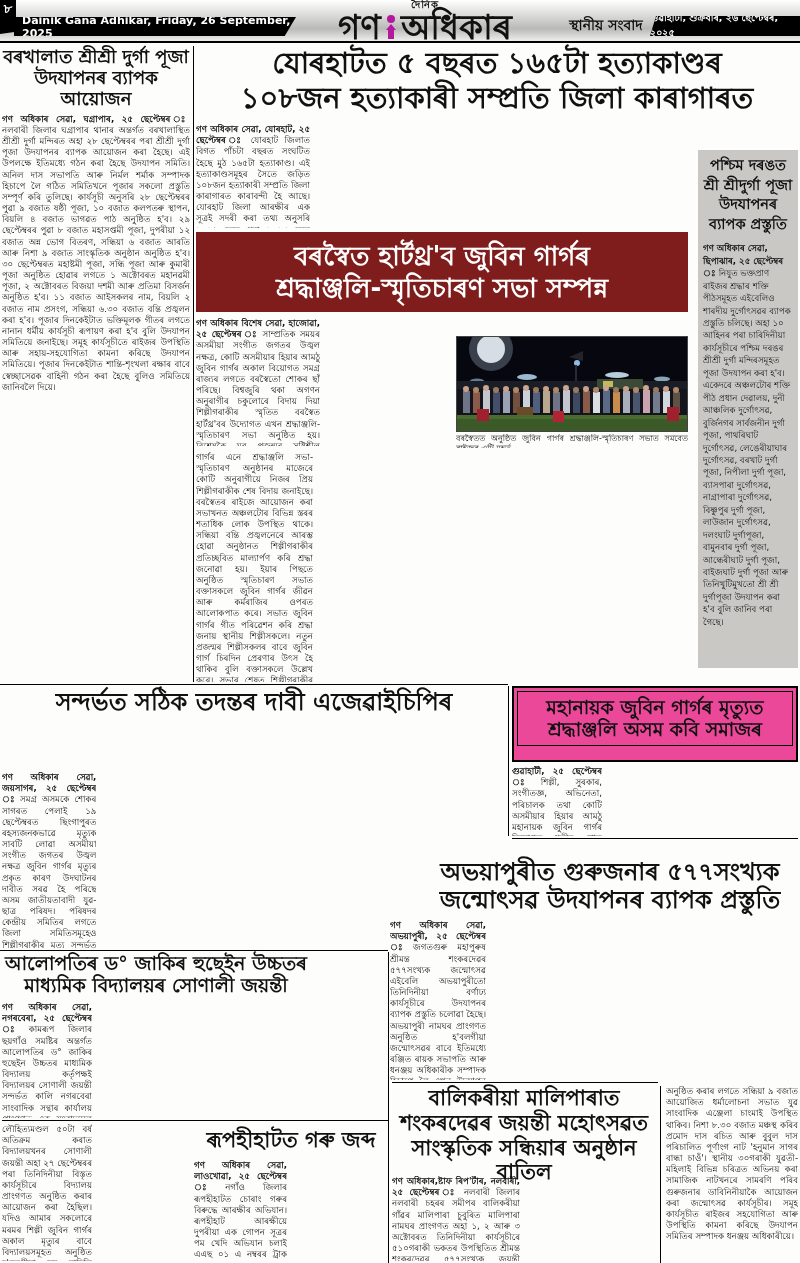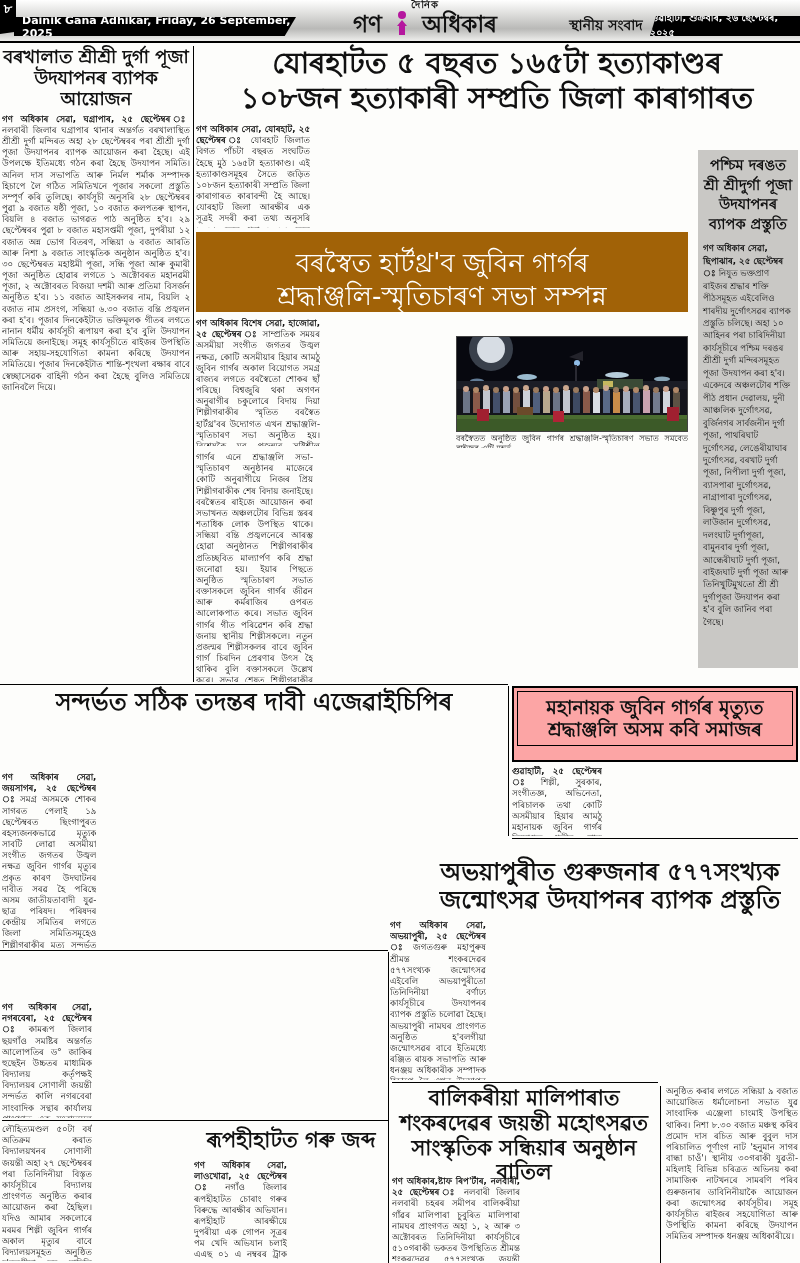--- a/index.html
+++ b/index.html
@@ -9,40 +9,40 @@
   .divider{position:absolute;background:#000;}
   
   .mh-grad{left:0;top:0;width:800px;height:41px;background:linear-gradient(180deg,#ffffff 0%,#d8d8d6 40%,#b9b9b7 70%,#eeeeec 100%);}
   .page-tab{left:0;top:0;width:16px;height:34px;background:#000;color:#fff;font-size:13px;font-weight:bold;
             display:flex;align-items:flex-start;justify-content:center;transform:skewY(-8deg);transform-origin:top left;}
   .mh-band{background:#000;color:#fff;display:flex;align-items:center;font-weight:bold;}
   .mh-left{left:14px;top:17px;width:282px;height:19px;font-size:11px;padding-left:8px;clip-path:polygon(0 0,100% 0,96% 100%,0 100%);}
   .mh-right{left:650px;top:16px;width:150px;height:20px;font-size:9.5px;justify-content:center;clip-path:polygon(4% 0,100% 0,100% 100%,0 100%);}
   .mh-logo{left:300px;top:0;width:250px;height:41px;text-align:center;line-height:1;}
   .logo-top{display:block;font-size:10px;font-weight:bold;letter-spacing:1px;}
-  .logo-main{display:flex;align-items:center;justify-content:center;gap:12px;font-size:23px;font-weight:bold;font-family:"DejaVu Serif","Liberation Serif",serif;}
+  .logo-main{display:flex;align-items:center;justify-content:center;gap:2px;font-size:34px;font-weight:bold;font-family:"DejaVu Serif","Liberation Serif",serif;}
   .mh-section{left:556px;top:14px;width:100px;height:24px;font-size:14px;font-weight:bold;text-align:center;}
   
   .hl{margin:0;font-weight:bold;text-align:center;line-height:1.18;font-family:"DejaVu Sans","Liberation Sans",sans-serif;}
   .hl .l{display:block;}
   .hl-30{font-size:29px;line-height:1.2;}
   .hl-25{font-size:24px;}
   .hl-22{font-size:21px;}
   .hl-20{font-size:19px;}
   .hl-19{font-size:18px;}
   
   .art-body{margin:0;font-size:8.6px;line-height:1.3;text-align:justify;overflow:hidden;word-break:break-word;}
   .dl{font-weight:bold;}
   .cols{column-gap:8px;column-fill:auto;overflow:hidden;}
-  .blackbox{background:#a16207;color:#fff;display:flex;flex-direction:column;justify-content:flex-end;text-align:center;font-weight:normal;}
+  .blackbox{background:#7f1d1d;color:#fff;display:flex;flex-direction:column;justify-content:center;text-align:center;font-weight:bold;}
   .blackbox .l{display:block;font-size:26px;line-height:1.25;}
   .graybox{background:var(--gray-box,#c9c8c5);padding:6px 5px;text-align:center;overflow:hidden;}
   .graybox .gb-h{font-size:14.5px;font-weight:bold;line-height:1.35;margin-bottom:8px;}
   .graybox .gb-b{font-size:8.6px;line-height:1.45;text-align:left;}
-  .dbox{border:2px solid #000;padding:3px;background:#fca5a5;}
+  .dbox{border:2px solid #000;padding:3px;background:#ec4899;}
   .dbox-in{border:1px solid #000;padding:4px 2px;}
   .caption{font-size:8px;line-height:1.25;text-align:justify;overflow:hidden;margin:0;}
   .photo-frame{border:1px solid #444;overflow:hidden;background:#05060c;}
 </style>
 </head>
 <body>
 
 <div id="page">
 
   <div class="abs mh-grad"></div>
@@ -215,20 +215,24 @@
   <h2 class="abs hl hl-25" style="left:390px;top:842px;width:408px;margin:16px">
     <span class="l">অভয়াপুৰীত গুৰুজনাৰ ৫৭৭সংখ্যক</span>
     <span class="l">জন্মোৎসৱ উদযাপনৰ ব্যাপক প্ৰস্তুতি</span>
   </h2>
   <div class="abs cols" style="left:390px;top:920px;width:408px;height:160px;column-count:4">
     <p class="art-body">
       <b class="dl">গণ অধিকাৰ সেৱা, অভয়াপুৰী, ২৫ ছেপ্টেম্বৰ ঃ </b><span>জগতগুৰু মহাপুৰুষ শ্ৰীমন্ত শংকৰদেৱৰ ৫৭৭সংখ্যক জন্মোৎসৱ এইবেলি অভয়াপুৰীতো তিনিদিনীয়া বৰ্ণাঢ্য কাৰ্যসূচীৰে উদযাপনৰ ব্যাপক প্ৰস্তুতি চলোৱা হৈছে। অভয়াপুৰী নামঘৰ প্ৰাংগণত অনুষ্ঠিত হ'বলগীয়া জন্মোৎসৱৰ বাবে ইতিমধ্যে ৰঞ্জিত ৰায়ক সভাপতি আৰু ধনঞ্জয় অধিকাৰীক সম্পাদক হিচাপে লৈ এখন উদযাপন সমিতি গঠন কৰা হৈছে। কাৰ্যসূচী অনুসৰি প্ৰথম দিনা পুৱা ধ্বজা উত্তোলন, স্মৃতি তৰ্পণ, বৃক্ষৰোপণ আৰু ভাগৱত শোভাযাত্ৰা অনুষ্ঠিত হ'ব। দুপৰীয়া নাম-প্ৰসংগ, দিহানাম প্ৰতিযোগিতা আৰু বিয়লি ধৰ্মালোচনা সভা অনুষ্ঠিত হ'ব। দ্বিতীয় দিনা পুৱা ভকত সেৱা, সমাজ ভোজনৰ লগতে সন্ধিয়া বৰগীত আৰু সত্ৰীয়া নৃত্য প্ৰদৰ্শন কৰা হ'ব। তৃতীয় দিনা অনুষ্ঠিত হ'ব আঞ্চলিক ভিত্তিত বৰগীত, ভটিমা আৰু নাম-প্ৰসংগ প্ৰতিযোগিতা। উদযাপন সমিতিয়ে জনোৱা মতে সাংস্কৃতিক সন্ধিয়াত জিলাখনৰ প্ৰখ্যাত শিল্পীসকলে গীত পৰিৱেশন কৰিব। সমূহ কাৰ্যসূচীতে ধৰ্মপ্ৰাণ ৰাইজৰ উপস্থিতি কামনা কৰিছে উদযাপন সমিতিয়ে।</span>
     </p>
   </div>
 
+  <h2 class="abs hl hl-20" style="left:2px;top:952px;width:308px;margin:0">
+    <span class="l">আলোপতিৰ ড° জাকিৰ হুছেইন উচ্চতৰ</span>
+    <span class="l">মাধ্যমিক বিদ্যালয়ৰ সোণালী জয়ন্তী</span>
+  </h2>
   <div class="abs cols" style="left:2px;top:1002px;width:384px;height:116px;column-count:4">
     <p class="art-body">
       <b class="dl">গণ অধিকাৰ সেৱা, নগৰবেৰা, ২৫ ছেপ্টেম্বৰ ঃ </b><span>কামৰূপ জিলাৰ ছয়গাঁও সমষ্টিৰ অন্তৰ্গত আলোপতিৰ ড° জাকিৰ হুছেইন উচ্চতৰ মাধ্যমিক বিদ্যালয় কৰ্তৃপক্ষই বিদ্যালয়ৰ সোণালী জয়ন্তী সন্দৰ্ভত কালি নগৰবেৰা সাংবাদিক সন্থাৰ কাৰ্যালয় প্ৰাংগণত এক সংবাদমেল অনুষ্ঠিত কৰে। সংবাদমেলত উপস্থিত বিদ্যালয়খনৰ ভাৰপ্ৰাপ্ত অধ্যক্ষ ছফিকুল হুছেইনে কয় যে বিদ্যালয়খনৰ পৰিপ্ৰেক্ষিতত পূৰ্ণ তিনিদিনীয়া কাৰ্যসূচীৰে আৰু ২৯ ছেপ্টেম্বৰত দ্বিতীয় পৰ্যায়ৰ কাৰ্যসূচী ৰূপায়ণৰ সিদ্ধান্ত লোৱা হয়।</span>
     </p>
   </div>
   <div class="abs cols" style="left:2px;top:1124px;width:188px;height:137px;column-count:2">
     <p class="art-body">লৌহিত্যমণ্ডল ৫০টা বৰ্ষ অতিক্ৰম কৰাত বিদ্যালয়খনৰ সোণালী জয়ন্তী অহা ২৭ ছেপ্টেম্বৰৰ পৰা তিনিদিনীয়া বিস্তৃত কাৰ্যসূচীৰে বিদ্যালয় প্ৰাংগণত অনুষ্ঠিত কৰাৰ আয়োজন কৰা হৈছিল। যদিও আমাৰ সকলোৰে মৰমৰ শিল্পী জুবিন গাৰ্গৰ অকাল মৃত্যুৰ বাবে বিদ্যালয়সমূহত অনুষ্ঠিত হ'বলগীয়া ছয় মাহিলি পৰীক্ষাৰ সময়সূচী বিভাগীয় কৰ্তৃপক্ষই সালসলনি কৰাৰ পৰিপ্ৰেক্ষিতত সোণালী জয়ন্তীৰ কাৰ্যসূচীও পিছুৱাই দিয়া হৈছে।</p>
   </div>
 
   <h2 class="abs hl hl-22" style="left:194px;top:1128px;width:194px;margin:0">

